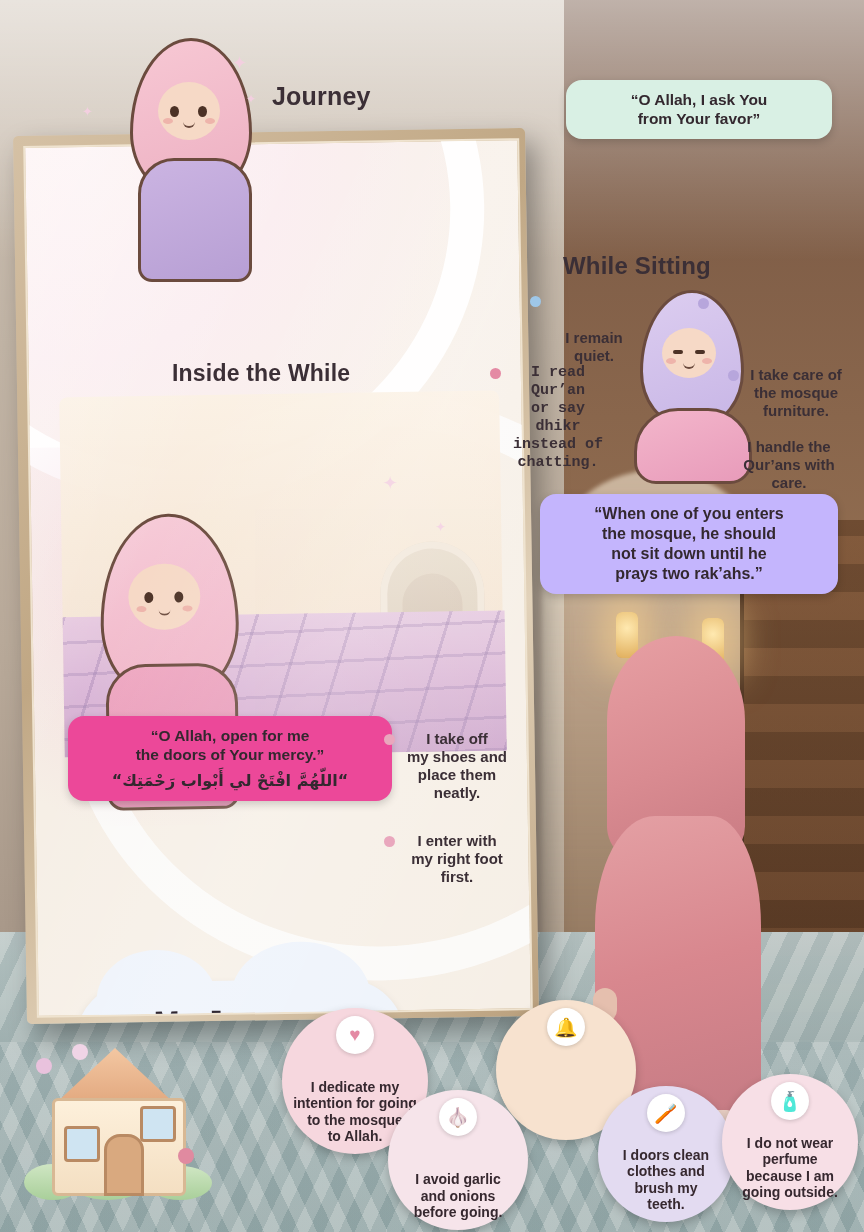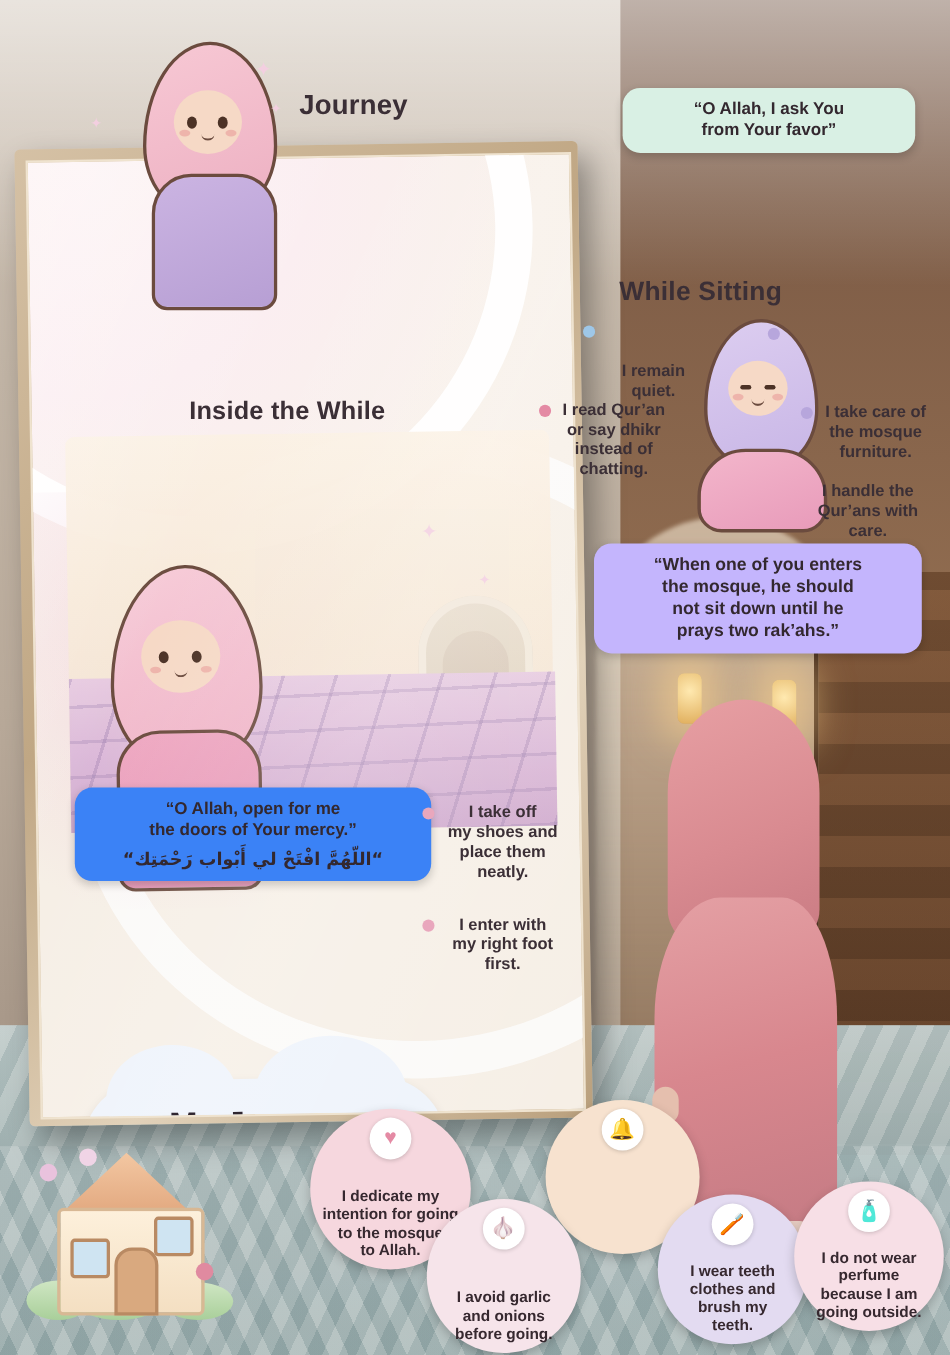--- a/index.html
+++ b/index.html
@@ -262,21 +262,21 @@
     position: absolute;
     border-radius: 16px;
     padding: 10px 14px;
     font-weight: bold;
     color: #33282f;
     line-height: 1.25;
     text-align: center;
     box-shadow: 0 3px 8px rgba(0,0,0,0.18);
   }
   .bubble.mint { background: #d9f0e4; }
-  .bubble.pink { background: #3b82f6; }
+  .bubble.pink { background: #ec4899; }
   .bubble.lilac { background: #c4b5fd; }
   .arabic { direction: rtl; font-family: "DejaVu Sans", sans-serif; }
 
   .bullet {
     position: absolute;
     line-height: 1.2;
     font-weight: bold;
     color: #3b2f36;
     text-align: center;
   }
@@ -488,21 +488,21 @@
 
   <div class="h-title" style="left:563px; top:252px; font-size:24px;">While Sitting</div>
 
   <div class="dot" style="left:530px; top:296px; background:#9ec7e8;"></div>
   <div class="bullet" style="left:544px; top:292px; width:100px; font-size:15px; white-space:pre-line;margin-top:37px;">I remain
 quiet.</div>
 
   <div class="dot" style="left:698px; top:298px; background:#b7a6dc;"></div>
 
   <div class="dot" style="left:490px; top:368px; background:#e48aa4;"></div>
-  <div class="bullet" style="left:504px; top:364px; width:108px; font-size:15px; white-space:pre-line;">I read Qur’an
+  <div class="bullet" style="left:504px; top:364px; width:108px; font-size:15px; white-space:pre-line;font-family:Liberation Mono, monospace;">I read Qur’an
 or say dhikr
 instead of
 chatting.</div>
 
   <div class="dot" style="left:728px; top:370px; background:#b7a6dc;"></div>
   <div class="bullet" style="left:726px; top:438px; width:126px; font-size:15px; white-space:pre-line;">I handle the
 Qur’ans with care.</div>
 
   <div class="bullet" style="left:742px; top:366px; width:108px; font-size:15px; white-space:pre-line;">I take care of
 the mosque
@@ -541,21 +541,21 @@
 
   <div class="badge" style="left:388px; top:1090px; width:140px; height:140px; background:#f6e4ea; font-size:14px;">
     <span class="bicon" style="color:#c9b8c4;">🧄</span>
     <span class="btxt" style="white-space:pre-line;">I avoid garlic
 and onions
 before going.</span>
   </div>
 
   <div class="badge" style="left:598px; top:1086px; width:136px; height:136px; background:#e3dbf1; font-size:14px;">
     <span class="bicon" style="color:#a18fd0;">🪥</span>
-    <span class="btxt" style="white-space:pre-line;">I wear teeth
+    <span class="btxt" style="white-space:pre-line;">I doors clean
 clothes and
 brush my
 teeth.</span>
   </div>
 
   <div class="badge" style="left:722px; top:1074px; width:136px; height:136px; background:#f7dfe6; font-size:14px;">
     <span class="bicon" style="color:#e2a0bb;">🧴</span>
     <span class="btxt" style="white-space:pre-line;">I do not wear
 perfume
 because I am

